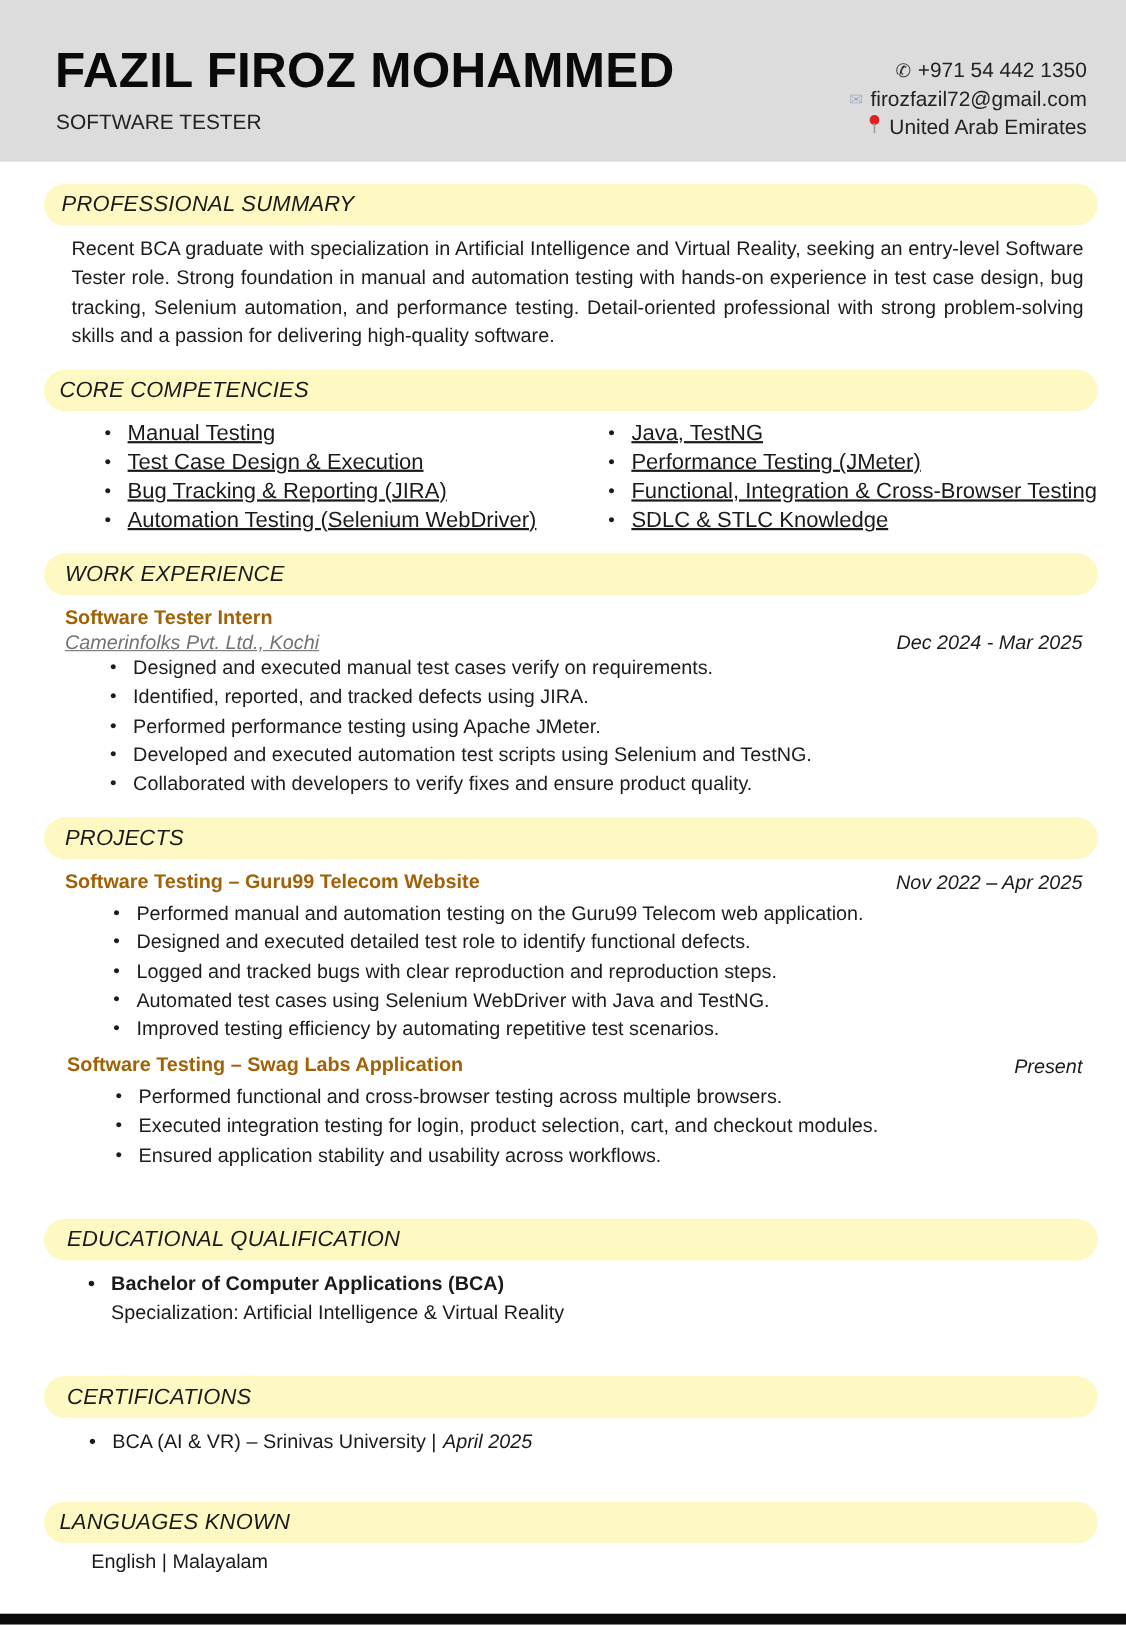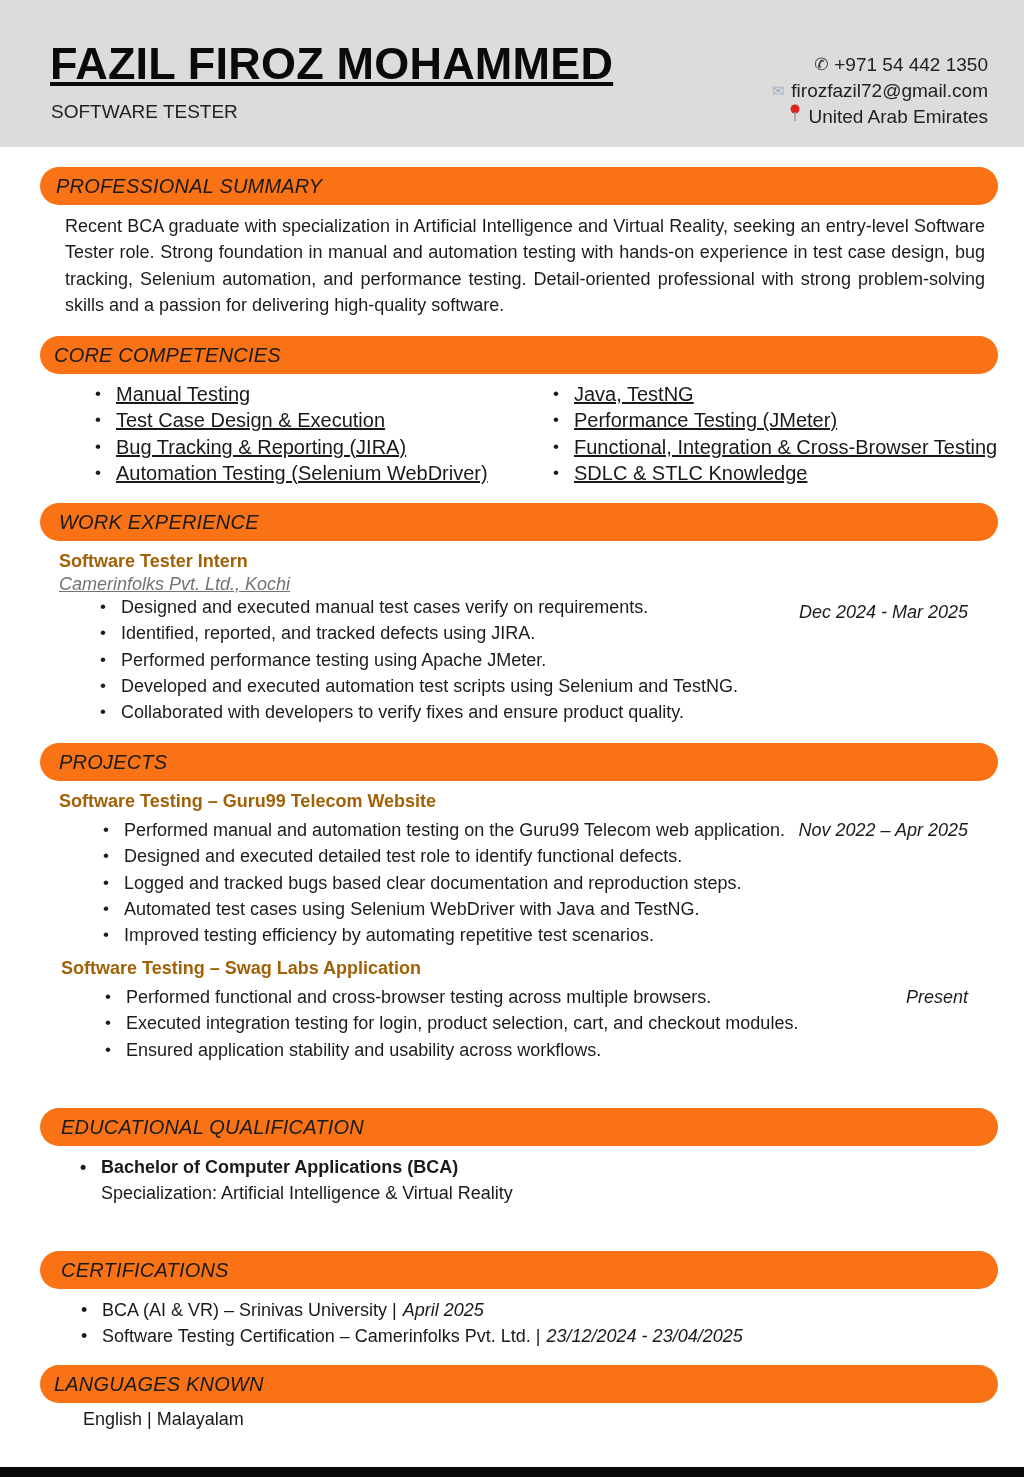--- a/index.html
+++ b/index.html
@@ -1,40 +1,40 @@
 <!DOCTYPE html>
 <html><head>
 <meta charset="utf-8">
 <style>
   * { box-sizing: border-box; margin: 0; padding: 0; }
   html, body { width: 1024px; height: 1477px; background: #ffffff; overflow: hidden; }
   body { font-family: "Liberation Sans", sans-serif; color: #1a1a1a; position: relative; }
 
   .header { position: absolute; left: 0; top: 0; width: 1024px; height: 147px; background: #dcdcdc; }
-  .name { position: absolute; left: 50px; top: 38px; font-size: 45px; font-weight: bold; color: #0a0a0a; letter-spacing: 0.2px; text-decoration: underline; }
+  .name { position: absolute; left: 50px; top: 38px; font-size: 45px; font-weight: bold; color: #0a0a0a; letter-spacing: 0.2px; }
   .role { position: absolute; left: 51px; top: 101px; font-size: 19px; color: #222; }
   .contact { position: absolute; right: 36px; top: 52px; text-align: right; font-size: 19px; line-height: 26px; color: #222; }
   .contact-line { display: flex; justify-content: flex-end; align-items: center; gap: 3px; }
   .ic { display: inline-block; width: 20px; text-align: center; font-size: 17px; }
   .ic-phone { color: #333; }
   .ic-mail { color: #9fb3c8; font-size: 15px; }
   .ic-pin { color: #d22; }
 
-  .section-bar { position: absolute; left: 40px; width: 958px; height: 38px; background: #f97316; border-radius: 19px; }
+  .section-bar { position: absolute; left: 40px; width: 958px; height: 38px; background: #fef9c3; border-radius: 19px; }
   .section-title { position: absolute; left: 16px; top: 8px; font-size: 20px; font-style: italic; color: #1a1a1a; letter-spacing: 0.2px; }
 
   .summary { position: absolute; left: 65px; top: 213px; width: 920px; font-size: 18px; line-height: 26.3px; text-align: justify; color: #1c1c1c; }
 
   .comp-col { position: absolute; font-size: 20px; line-height: 26.3px; list-style: none; text-decoration: underline; }
   .comp-col li, .bullets li { position: relative; }
   .comp-col li::before, .bullets li::before { content: "•"; position: absolute; left: -21px; top: 0; font-size: 17px; }
 
   .job-title { position: absolute; font-size: 18px; font-weight: bold; color: #a16207; }
   .job-org { position: absolute; font-size: 18px; font-style: italic; color: #737373; text-decoration: underline; }
-  .job-date { position: absolute; right: 56px; font-size: 18px; font-style: italic; color: #1c1c1c; margin-top: 28px; }
+  .job-date { position: absolute; right: 40px; font-size: 18px; font-style: italic; color: #1c1c1c; }
   .bullets { position: absolute; list-style: none; font-size: 18px; line-height: 26.3px; color: #1c1c1c; }
 
   .edu { position: absolute; left: 101px; top: 1154px; font-size: 18px; line-height: 26.3px; }
   .edu-degree { font-weight: bold; position: relative; }
   .edu-degree::before { content: "•"; position: absolute; left: -21px; top: 0; }
 
   .certs { position: absolute; left: 102px; top: 1297px; list-style: none; font-size: 18px; line-height: 26.3px; }
   .certs li { position: relative; }
   .certs li::before { content: "•"; position: absolute; left: -21px; }
   .certs .date { font-style: italic; margin-left: 6px; }
@@ -106,21 +106,21 @@
 </ul>
 
 <div class="section-bar" style="top:743px;">
   <span class="section-title" style="left:19px;text-align:right;">PROJECTS</span>
 </div>
 <div class="job-title" style="left:59px; top:791px;">Software Testing – Guru99 Telecom Website</div>
 <div class="job-date" style="top:792px;">Nov 2022 – Apr 2025</div>
 <ul class="bullets" style="left:124px; top:817px;">
   <li>Performed manual and automation testing on the Guru99 Telecom web application.</li>
   <li>Designed and executed detailed test role to identify functional defects.</li>
-  <li>Logged and tracked bugs based clear documentation and reproduction steps.</li>
+  <li>Logged and tracked bugs with clear reproduction and reproduction steps.</li>
   <li>Automated test cases using Selenium WebDriver with Java and TestNG.</li>
   <li>Improved testing efficiency by automating repetitive test scenarios.</li>
 </ul>
 <div class="job-title" style="left:61px; top:958px;">Software Testing – Swag Labs Application</div>
 <div class="job-date" style="top:959px;">Present</div>
 <ul class="bullets" style="left:126px; top:984px;">
   <li>Performed functional and cross-browser testing across multiple browsers.</li>
   <li>Executed integration testing for login, product selection, cart, and checkout modules.</li>
   <li>Ensured application stability and usability across workflows.</li>
 </ul>
@@ -133,23 +133,20 @@
   <div>Specialization: Artificial Intelligence &amp; Virtual Reality</div>
 </div>
 
 <div class="section-bar" style="top:1251px;">
   <span class="section-title" style="left:21px;">CERTIFICATIONS</span>
 </div>
 <ul class="certs">
   <li>
     <span>BCA (AI &amp; VR) – Srinivas University |</span><span class="date">April 2025</span>
   </li>
-  <li>
-    <span>Software Testing Certification – Camerinfolks Pvt. Ltd. |</span><span class="date">23/12/2024 - 23/04/2025</span>
-  </li>
 </ul>
 
 <div class="section-bar" style="top:1365px;">
   <span class="section-title" style="left:14px;">LANGUAGES KNOWN</span>
 </div>
 <div class="langs">English | Malayalam</div>
 
 <div class="bottom-band"></div>
 
 </body></html>

